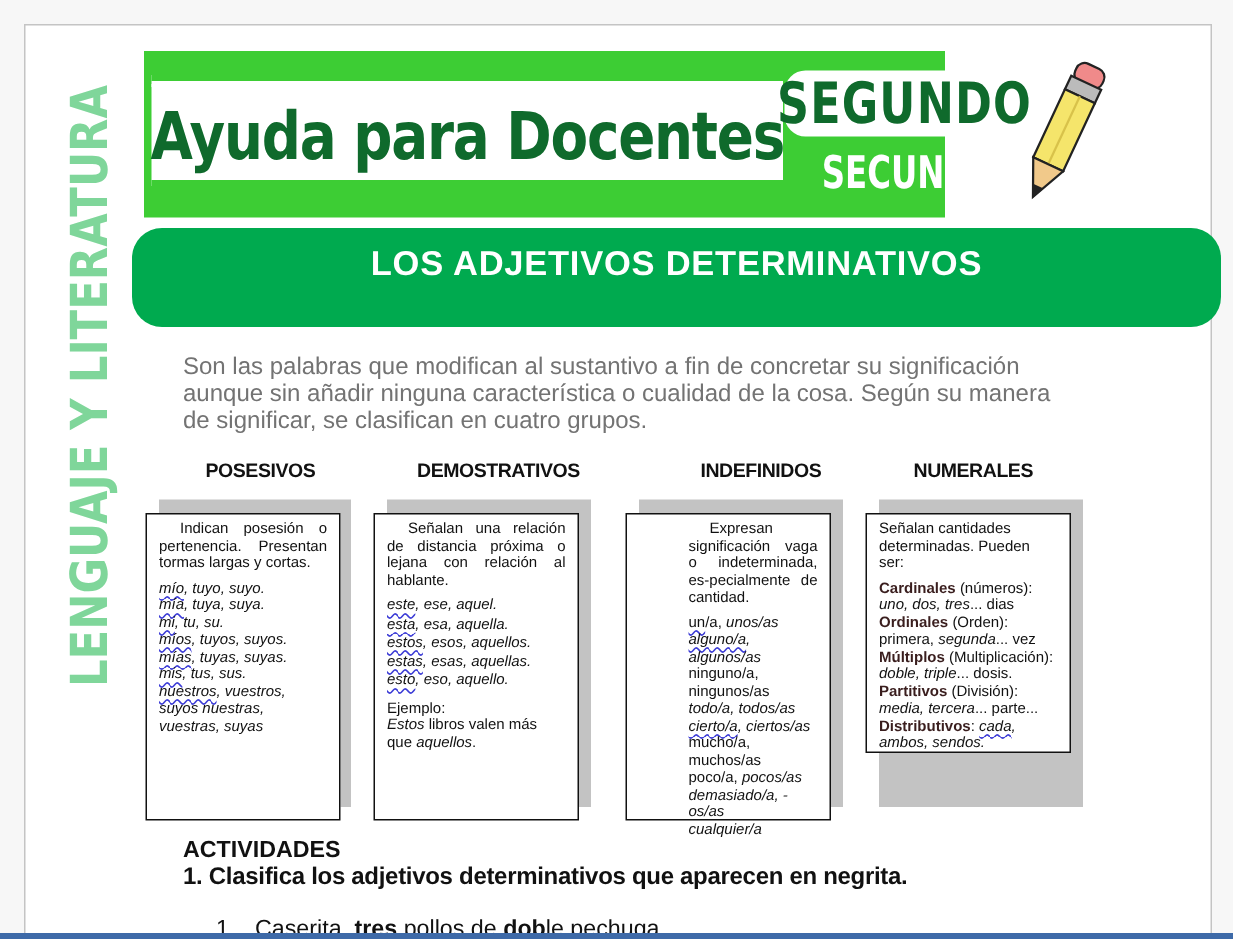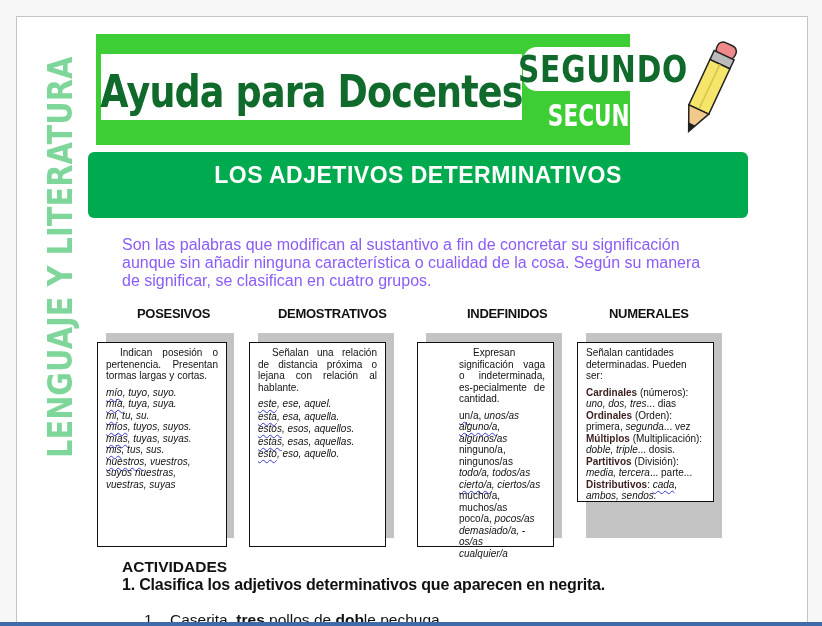--- a/index.html
+++ b/index.html
@@ -14,24 +14,24 @@
   .brand { position:absolute; left:0; top:0; width:421px; height:74px; display:flex; align-items:center; justify-content:center; font-family:"DejaVu Sans", sans-serif; font-weight:bold; font-size:44px; color:#0f6a2c; letter-spacing:-1px; transform:scaleX(0.83); transform-origin:center; white-space:nowrap; }
   .grade-pill { position:absolute; left:427px; top:13px; width:160px; height:44px; background:#fff; border-radius:14px; display:flex; align-items:center; justify-content:center; }
   .grade { font-family:"DejaVu Sans", sans-serif; font-weight:bold; font-size:38px; color:#0f6a2c; transform:scaleX(0.78); white-space:nowrap; letter-spacing:1px; }
   .level { position:absolute; left:430px; top:64px; width:156px; text-align:center; font-family:"DejaVu Sans", sans-serif; font-weight:bold; font-size:30px; color:#fff; transform:scaleX(0.72); white-space:nowrap; }
   .pencil { position:absolute; left:582px; top:2px; width:62px; height:108px; }
 
   
   .subject { position:absolute; left:40px; top:458px; transform-origin:0 0; transform:rotate(-90deg) scaleX(0.85); font-family:"DejaVu Sans", sans-serif; font-weight:bold; font-size:34px; color:#7fd69a; white-space:nowrap; letter-spacing:0px; }
 
   
-  .title-bar { position:absolute; left:88px; top:152px; width:660px; height:66px; background:#00aa4f; border-radius:6px; }
+  .title-bar { position:absolute; left:88px; top:152px; width:726px; height:66px; background:#00aa4f; border-radius:20px; }
   .title-text { position:absolute; left:0; top:10px; width:100%; text-align:center; color:#fff; font-weight:bold; font-size:23px; letter-spacing:0.5px; }
 
-  .intro { position:absolute; left:122px; top:236px; width:600px; font-size:16px; line-height:18px; color:#8b5cf6; }
+  .intro { position:absolute; left:122px; top:236px; width:600px; font-size:16px; line-height:18px; color:#737373; }
 
   .col-head { position:absolute; top:306px; font-weight:bold; font-size:13px; color:#111; letter-spacing:-0.3px; }
 
   .shadow { position:absolute; background:#c3c3c3; }
   .box { position:absolute; background:#fff; border:1.5px solid #111; box-sizing:border-box; padding:4px 8px 0 8px; font-size:10px; line-height:11.5px; color:#111; }
   .box p { margin:0 0 5px 0; }
   .just { text-align:justify; text-indent:14px; }
   .box i { font-style:italic; }
   .sq { text-decoration:underline wavy #3b3bd6; text-decoration-thickness:1px; text-underline-offset:2px; }
   .b { font-weight:bold; color:#3a1e1e; }
@@ -98,20 +98,24 @@
 </div>
 
 <div class="box" style="left:249px; top:342px; width:137px; height:205px;">
   <p class="just">Señalan una relación de distancia próxima o lejana con relación al hablante.</p>
   <div style="font-style:italic; line-height:12.5px;">
     <div><span class="sq">este</span><span>, ese, aquel.</span></div>
     <div><span class="sq">esta</span><span>, esa, aquella.</span></div>
     <div><span class="sq">estos</span><span>, esos, aquellos. </span><span class="sq">estas</span><span>, esas, aquellas.</span></div>
     <div><span class="sq">esto</span><span>, eso, aquello.</span></div>
   </div>
+  <div style="margin-top:6px;">
+    <div>Ejemplo:</div>
+    <div><i>Estos</i><span> libros valen más que </span><i>aquellos</i><span>.</span></div>
+  </div>
 </div>
 
 <div class="box" style="left:417px; top:342px; width:137px; height:205px;padding-left:41px;">
   <p class="just">Expresan significación vaga o indeterminada, es-pecialmente de cantidad.</p>
   <div>
     <div><span class="sq">un</span><span>/a, </span><i>unos/as</i></div>
     <div style="font-style:italic;"><span class="sq">alguno/a</span><span>, algunos/as</span></div>
     <div>ninguno/a,</div>
     <div><span>ningunos/as </span><i>todo/a, todos/as</i></div>
     <div style="font-style:italic;"><span class="sq">cierto/a</span><span>, ciertos/as</span></div>

